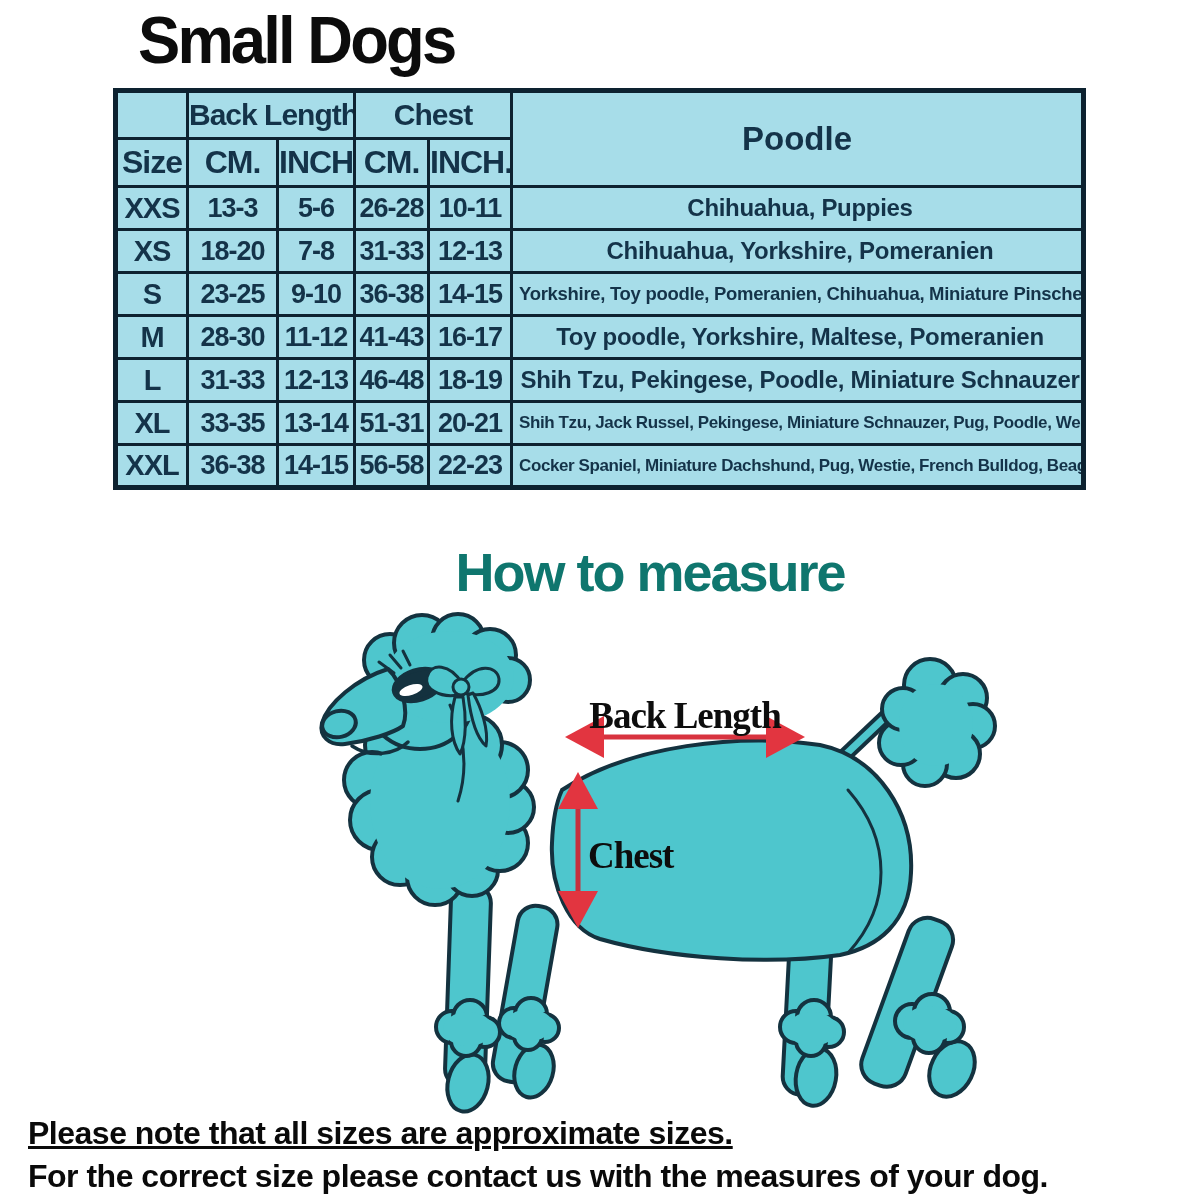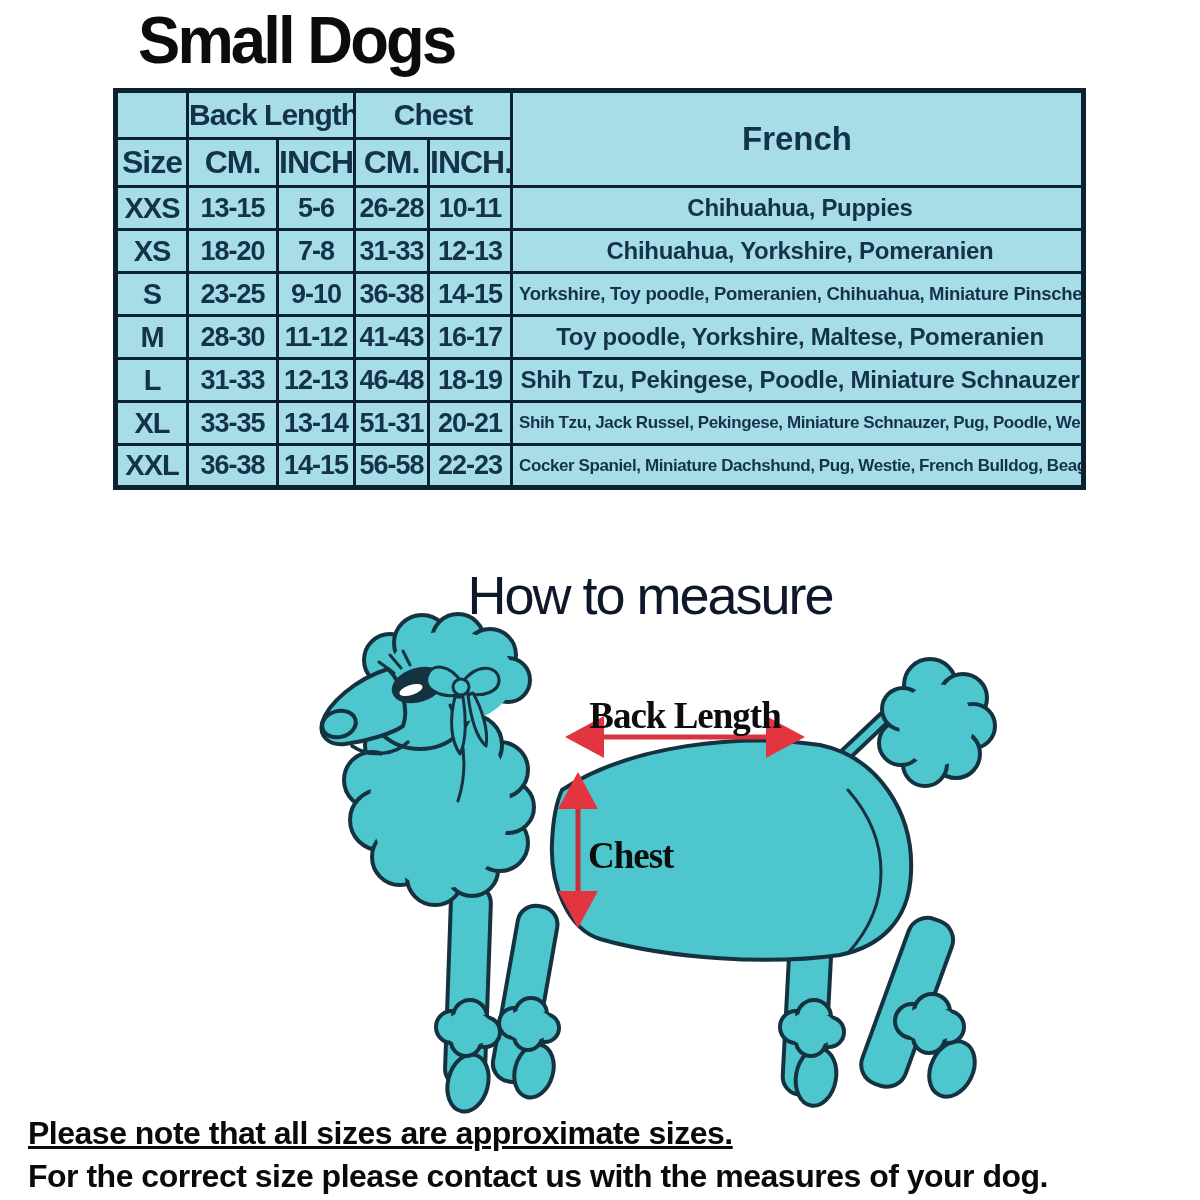--- a/index.html
+++ b/index.html
@@ -6,22 +6,22 @@
   html,body { width:1200px; height:1200px; background:#ffffff; overflow:hidden;
               font-family:"Liberation Sans", sans-serif; }
   .abs { position:absolute; }
 
   
   .main-title {
     left:138px; top:2px; font-size:66px; font-weight:800; color:#0c0c0c;
     letter-spacing:-3px; transform:scaleX(.96); transform-origin:left top;
   }
   .measure-title {
-    left:300px; top:564px; width:700px; text-align:center;
-    font-size:54px; font-weight:400; color:#0f172a; letter-spacing:-2px;
+    left:300px; top:541px; width:700px; text-align:center;
+    font-size:54px; font-weight:700; color:#0f766e; letter-spacing:-2px;
   }
 
   
   .size-table-wrap { left:113px; top:88px; width:968px; height:402px; }
   table.size-table {
     width:968px; height:402px; border-collapse:collapse; table-layout:fixed;
     background:#a7dde9; border:5px solid #0d2230;
   }
   table.size-table td, table.size-table th {
     border:3px solid #0d2230; text-align:center; vertical-align:middle;
@@ -65,34 +65,34 @@
         <col style="width:77px">
       <col style="width:74px">
         <col style="width:83px">
         <col style="width:572px">
     </colgroup>
     <thead>
       <tr>
         <th></th>
         <th class="group-h" colspan="2">Back Length</th>
         <th class="group-h" colspan="2">Chest</th>
-        <th class="breeds-h" rowspan="2">French</th>
+        <th class="breeds-h" rowspan="2">Poodle</th>
       </tr>
       <tr>
         <th class="sub-h">Size</th>
         <th class="sub-h">CM.</th>
         <th class="sub-h">INCH.</th>
         <th class="sub-h">CM.</th>
         <th class="sub-h">INCH.</th>
       </tr>
     </thead>
     <tbody>
       <tr>
         <td class="size-c">XXS</td>
-        <td class="num-c">13-15</td>
+        <td class="num-c">13-3</td>
         <td class="num-c">5-6</td>
         <td class="num-c">26-28</td>
         <td class="num-c">10-11</td>
         <td class="breeds-c">Chihuahua, Puppies</td>
       </tr>
       <tr>
         <td class="size-c">XS</td>
         <td class="num-c">18-20</td>
         <td class="num-c">7-8</td>
         <td class="num-c">31-33</td>

